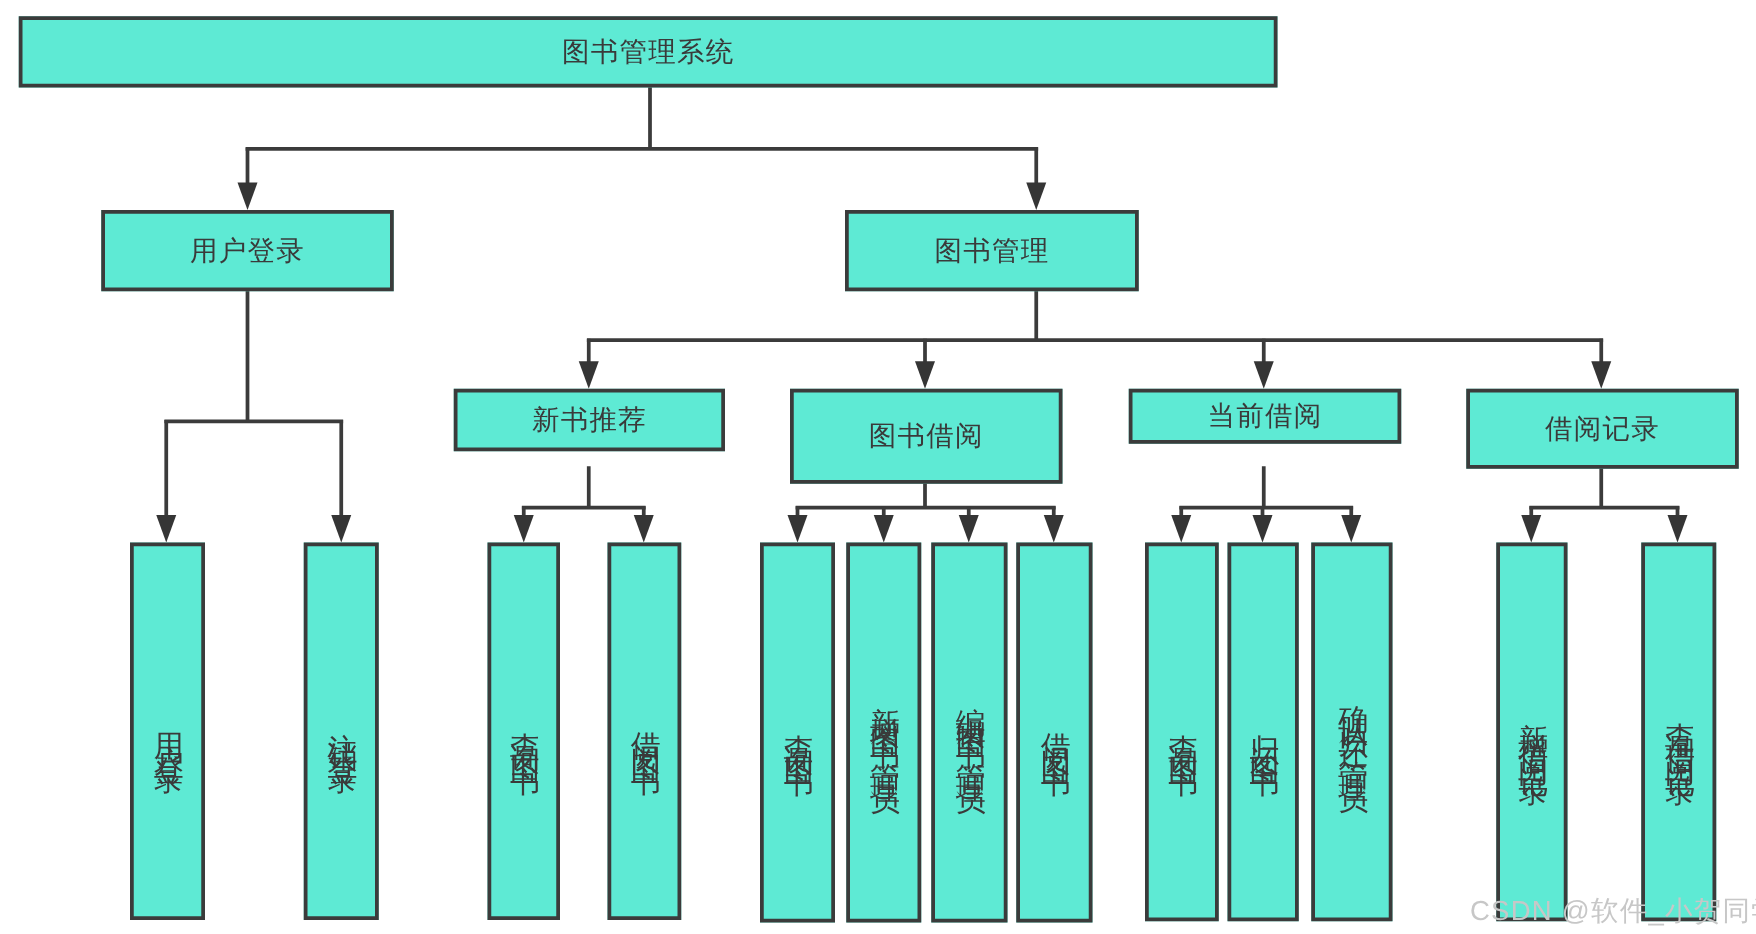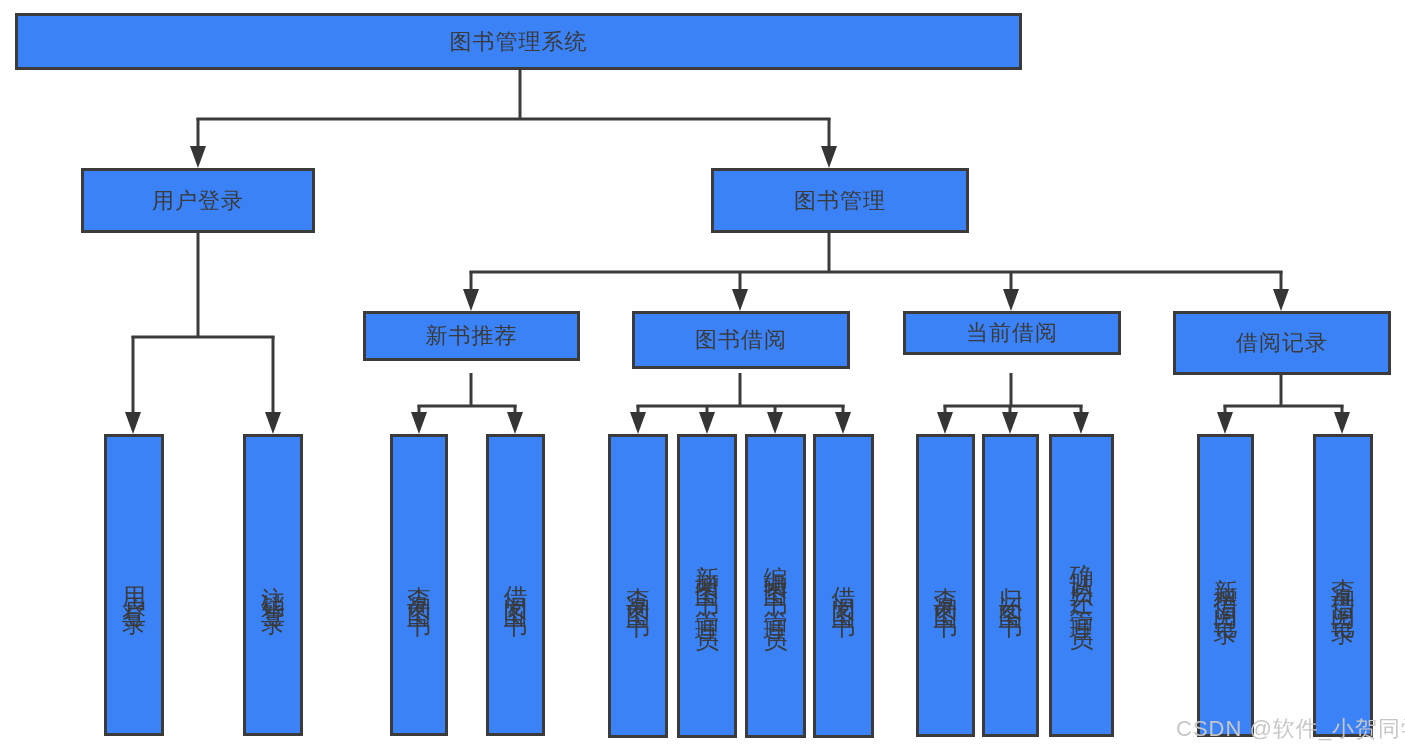--- a/index.html
+++ b/index.html
@@ -15,21 +15,21 @@
   .wires {
     position: absolute;
     left: 0; top: 0;
     width: 1405px; height: 747px;
     z-index: 1;
   }
   .box {
     position: absolute;
     box-sizing: border-box;
     border: 3px solid #3b3b3b;
-    background: #3b82f6;
+    background: #5eead4;
     display: flex;
     align-items: center;
     justify-content: center;
     z-index: 2;
   }
   .h-box { font-size: 22px; letter-spacing: 1px; white-space: nowrap; }
   .v-box span {
     writing-mode: vertical-rl;
     text-orientation: mixed;
     font-size: 24px;
@@ -126,28 +126,28 @@
     </g>
   </svg>
 
   <div class="box h-box" style="left:15px; top:13px; width:1007px; height:57px;">
     <span>图书管理系统</span>
   </div>
 
   <div class="box h-box" style="left:81px; top:168px; width:234px; height:65px;">
     <span>用户登录</span>
   </div>
-  <div class="box h-box" style="left:711px; top:168px; width:258px; height:65px;">
+  <div class="box h-box" style="left:676px; top:168px; width:235px; height:65px;">
     <span>图书管理</span>
   </div>
 
   <div class="box h-box" style="left:363px; top:311px; width:217px; height:50px;">
     <span>新书推荐</span>
   </div>
-  <div class="box h-box" style="left:632px; top:311px; width:218px; height:58px;">
+  <div class="box h-box" style="left:632px; top:311px; width:218px; height:76px;">
     <span>图书借阅</span>
   </div>
   <div class="box h-box" style="left:903px; top:311px; width:218px; height:44px;">
     <span>当前借阅</span>
   </div>
   <div class="box h-box" style="left:1173px; top:311px; width:218px; height:64px;">
     <span>借阅记录</span>
   </div>
 
   <div class="box v-box" style="left:104px; top:434px; width:60px; height:302px;">

